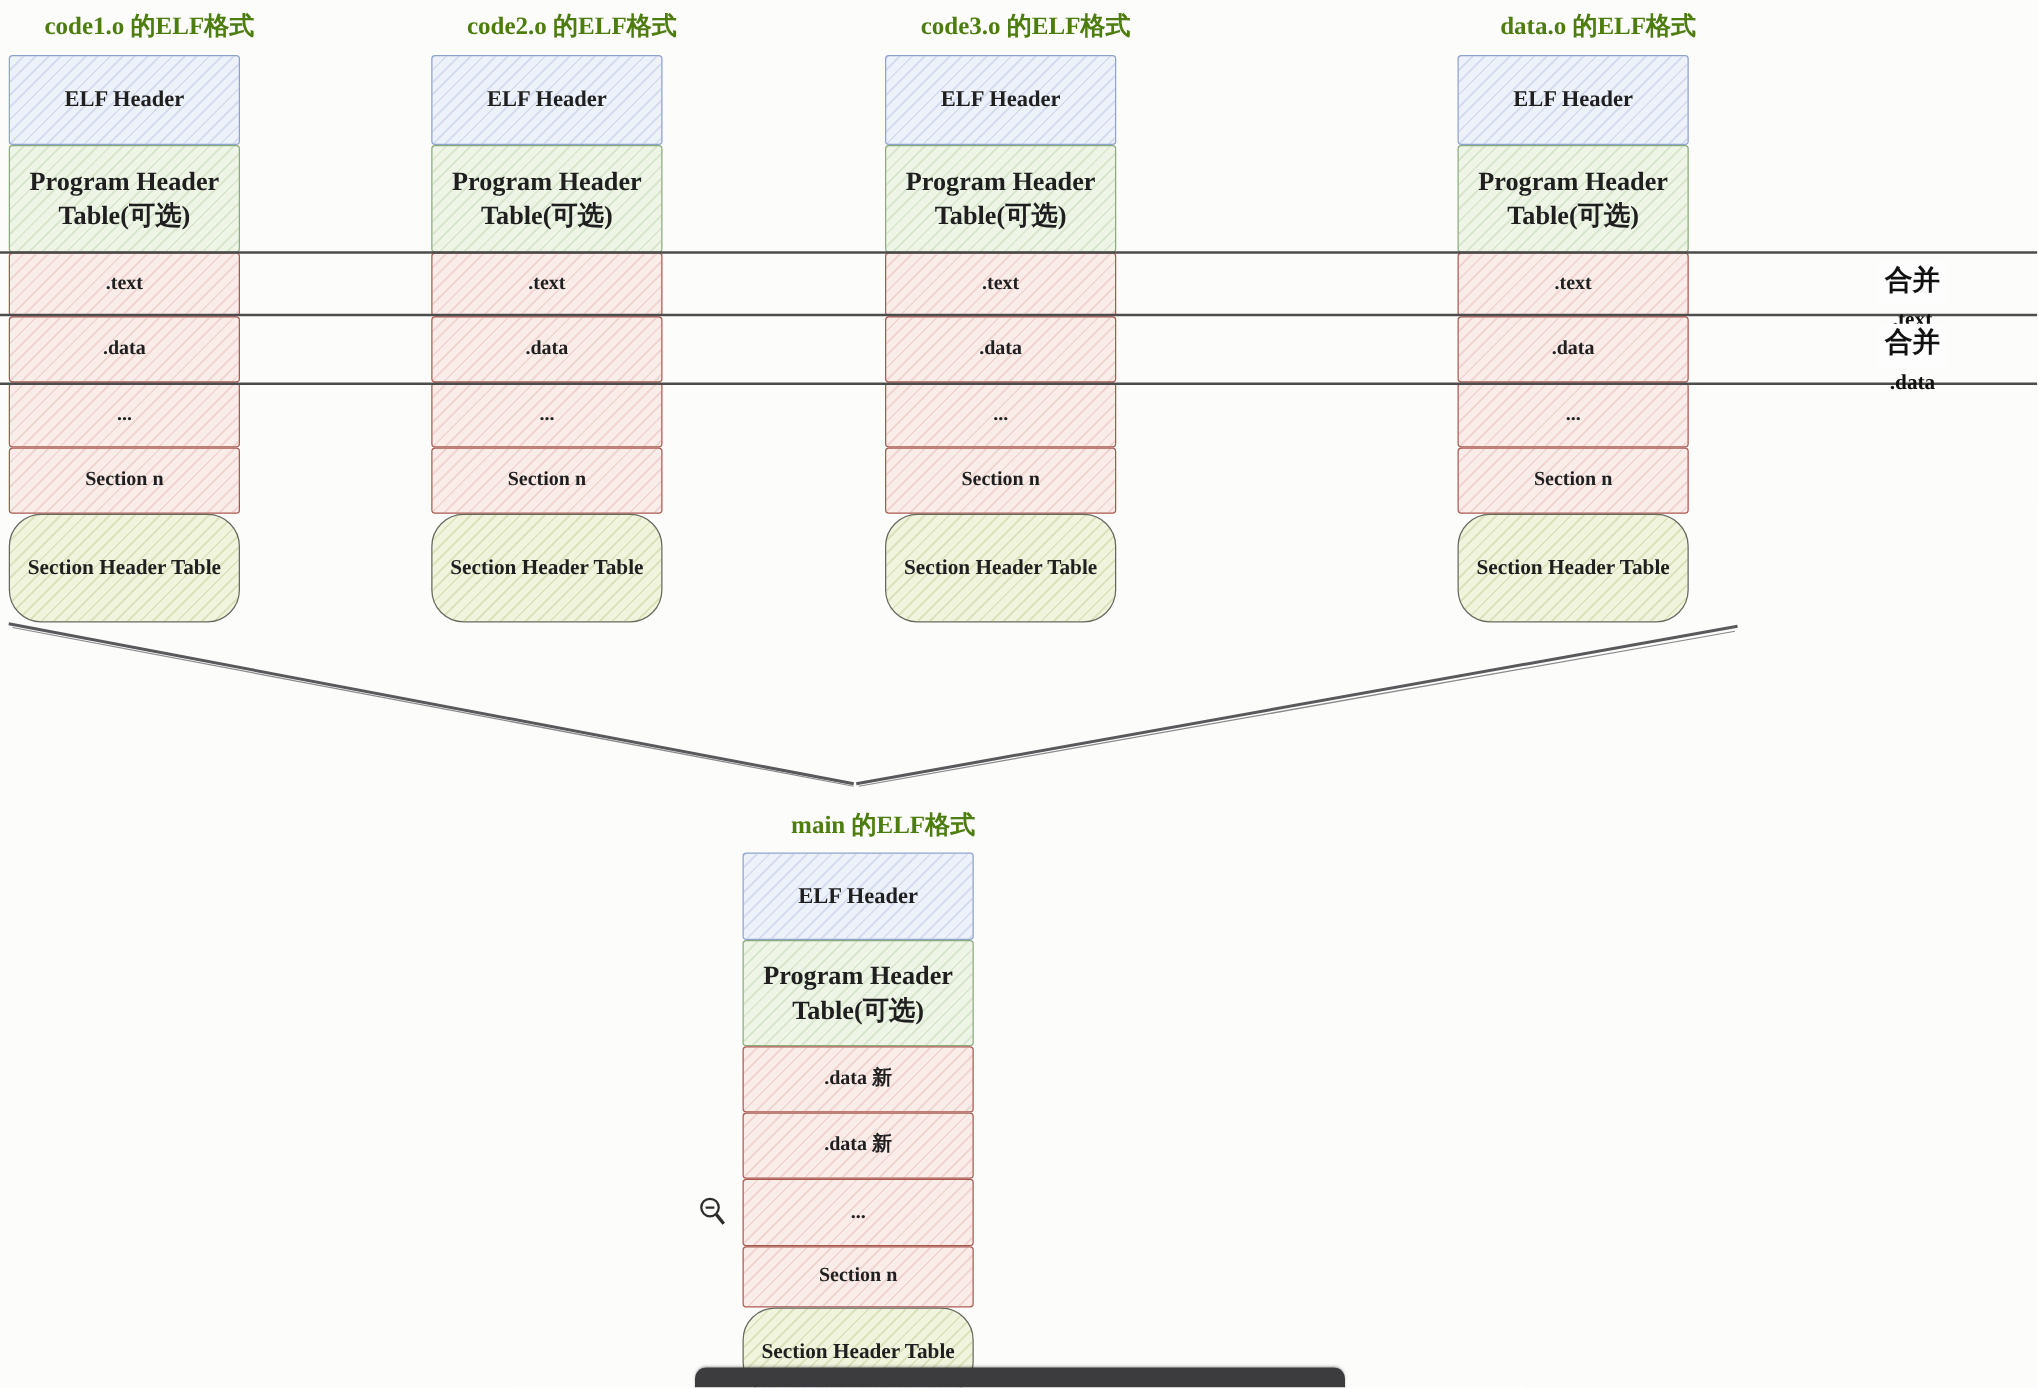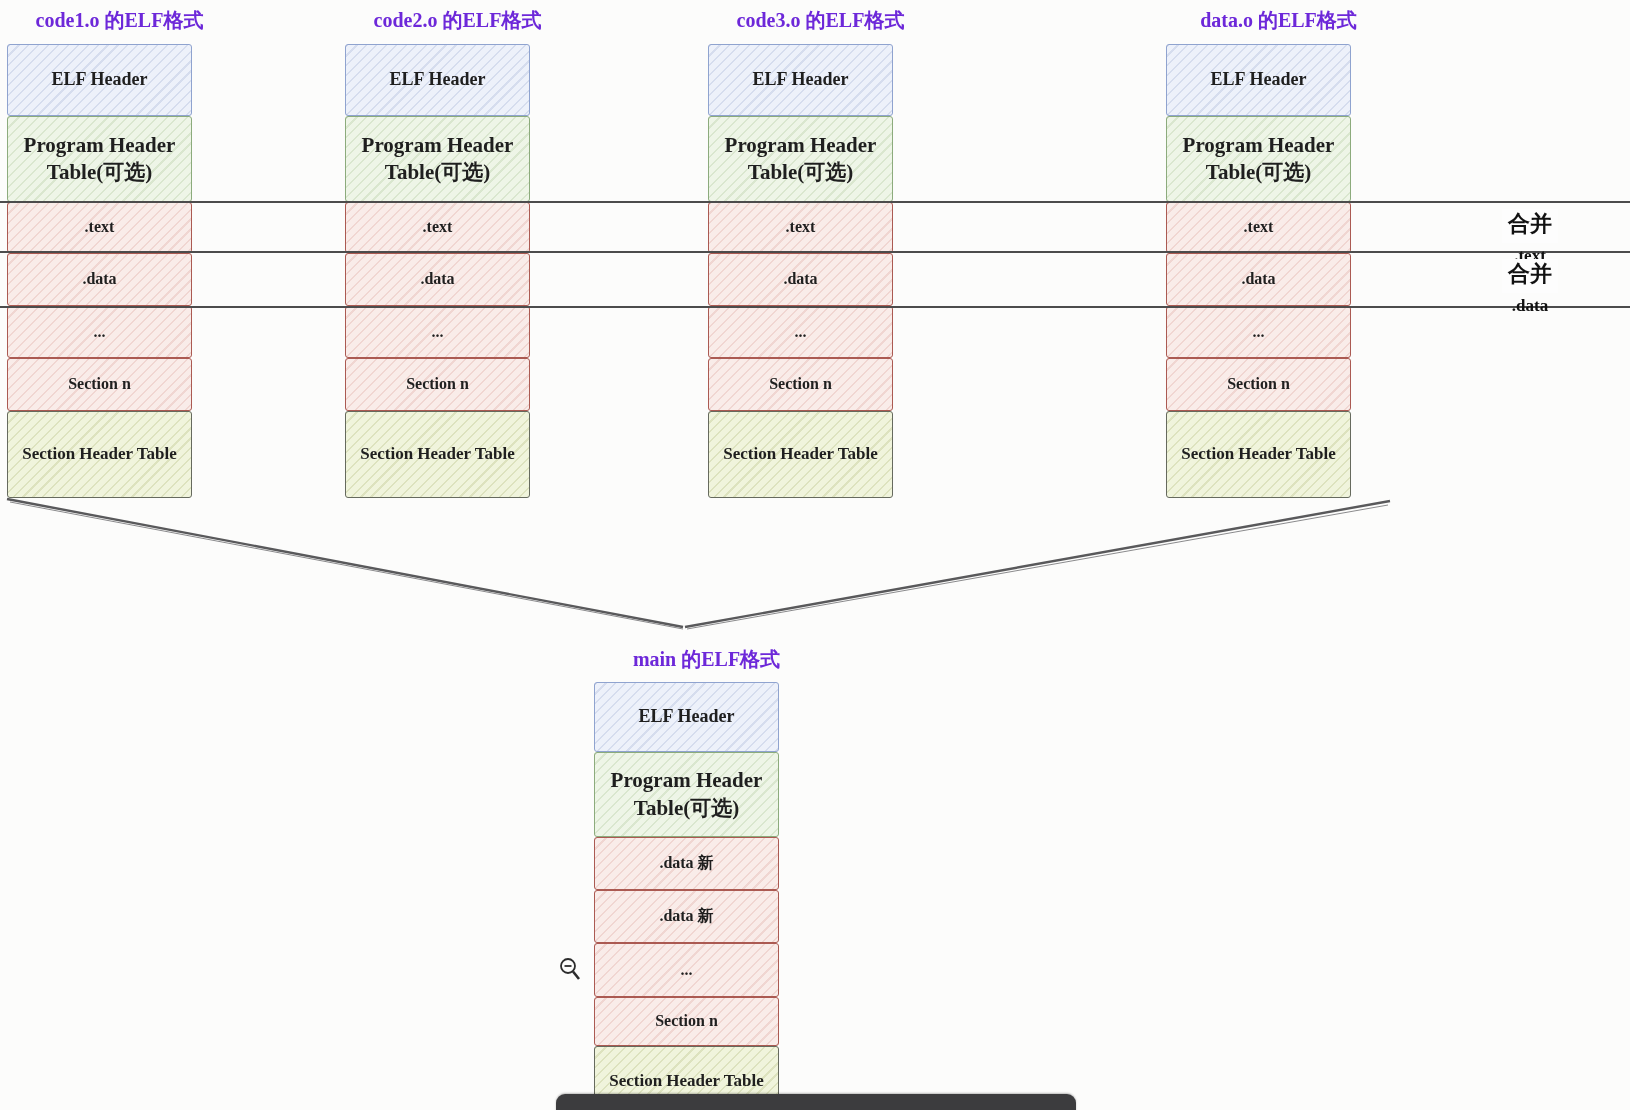--- a/index.html
+++ b/index.html
@@ -6,21 +6,21 @@
   #stage{
     position:relative; width:1630px; height:1110px; overflow:hidden;
     background:#fcfcfb;
     font-family:"Liberation Serif","DejaVu Serif",serif;
     color:#1f1f1f;
   }
   
   .col{position:absolute; width:225px; z-index:2;}
   .col-title{
     position:absolute; top:-37px; left:50%; transform:translateX(-50%);
-    white-space:nowrap; font-weight:700; font-size:20px; color:#6d28d9;
+    white-space:nowrap; font-weight:700; font-size:20px; color:#4d7c0f;
   }
   .result-title{top:-36px;}
   .box{
     box-sizing:border-box; width:185px;
     display:flex; align-items:center; justify-content:center;
     text-align:center; font-weight:700; border:1.6px solid #888;
     border-radius:3px; position:relative;
   }
   .lbl{padding:0 8px; line-height:1.3;}
   .blue{
@@ -30,21 +30,21 @@
   .green{
     background:#eef5e7 repeating-linear-gradient(135deg, rgba(125,165,95,0.18) 0 1.5px, transparent 1.5px 7px);
     border-color:#8cab7c; font-size:21px;
   }
   .pink{
     background:#f9ece9 repeating-linear-gradient(135deg, rgba(205,125,115,0.20) 0 1.5px, transparent 1.5px 7px);
     border-color:#ab5a52; font-size:16px;
   }
   .sht{
     background:#f0f4dc repeating-linear-gradient(135deg, rgba(160,170,95,0.24) 0 1.5px, transparent 1.5px 7px);
-    border-color:#666a5e; font-size:17px;
+    border-color:#666a5e; font-size:17px;border-radius:26px;
   }
   
   .r0{height:72px}.r1{height:86px}.r2{height:51px}.r3{height:53px}
   .r4{height:52px}.r5{height:53px}.r6{height:87px}
   
   .q0{height:70px}.q1{height:85px}.q2{height:53px}.q3{height:53px}
   .q4{height:54px}.q5{height:49px}.q6{height:70px}
   
   .hline{position:absolute; left:0; width:1630px; height:2px; background:#4c4c4c; z-index:3;}
   

